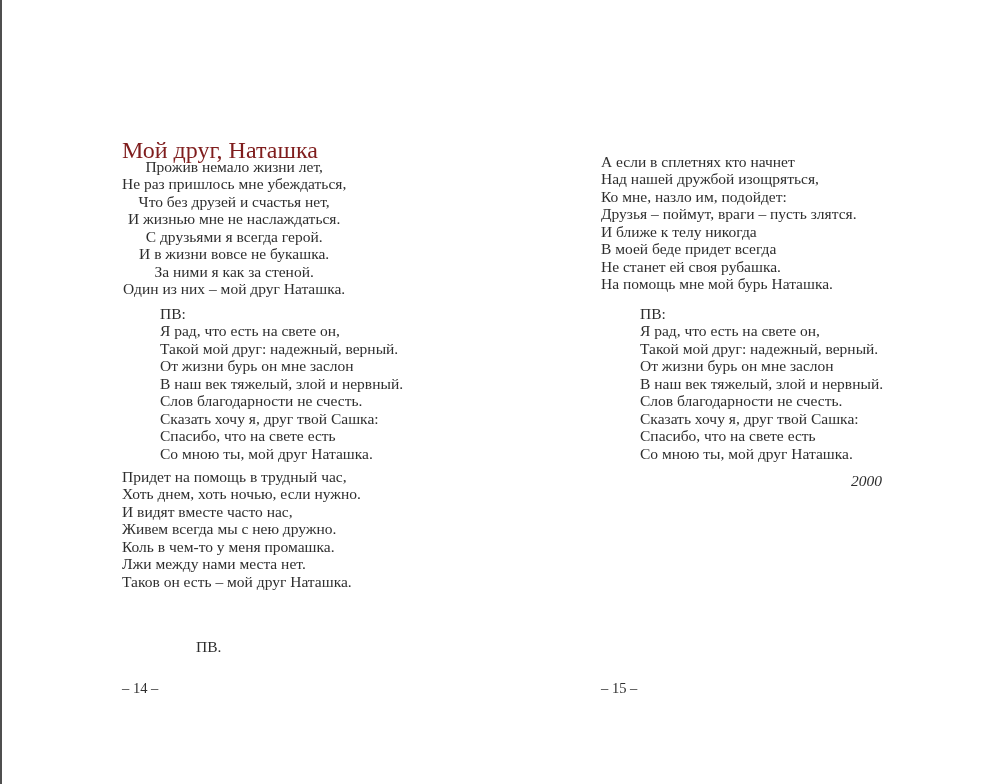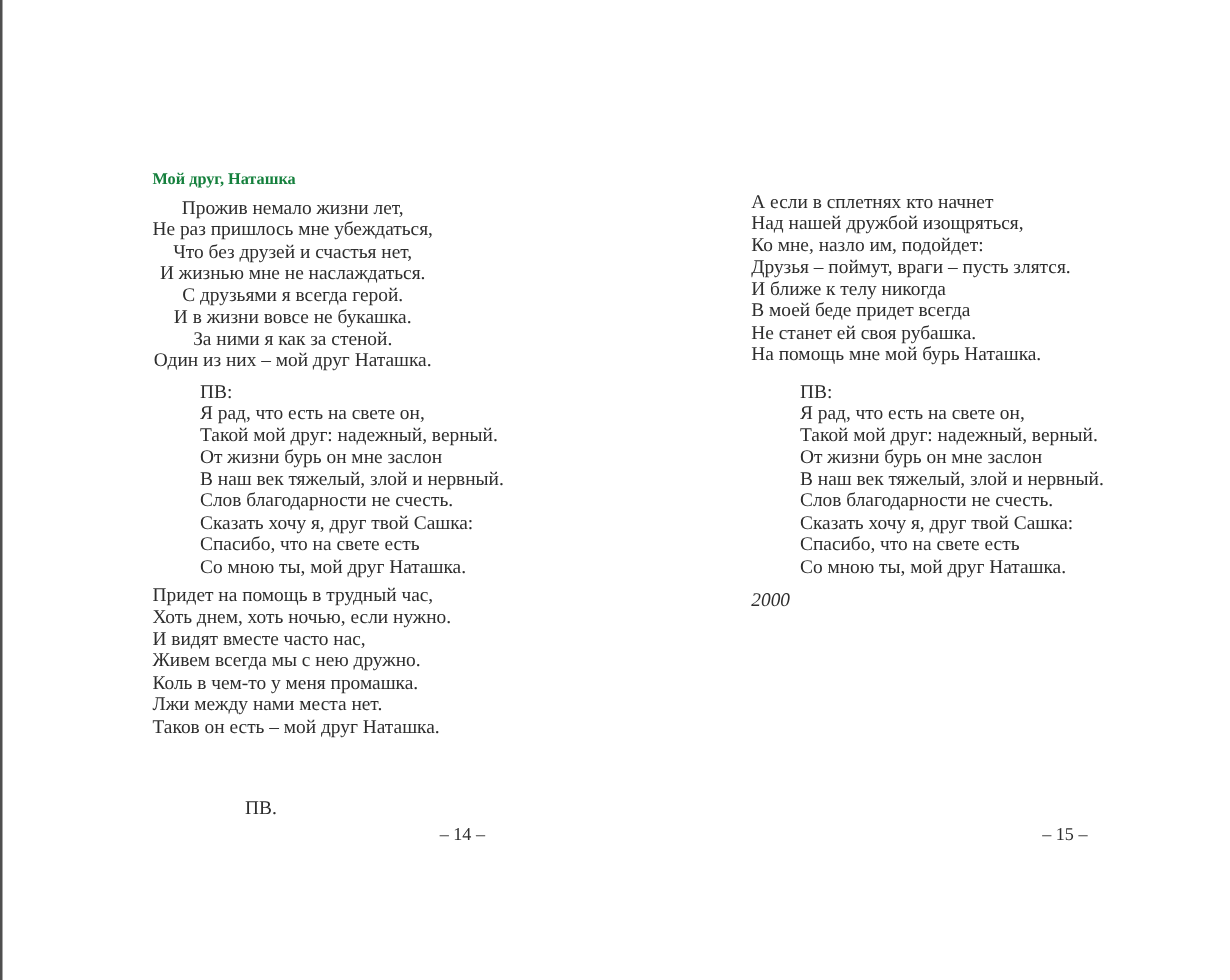--- a/index.html
+++ b/index.html
@@ -20,24 +20,24 @@
     left: 0;
     top: 0;
     width: 2px;
     height: 784px;
     background: #4f4f4f;
   }
   .book-title {
     position: absolute;
     left: 122px;
     top: 122px;
-    font-size: 13px;
-    font-weight: bold;
+    font-size: 24px;
+    font-weight: normal;
     line-height: 24px;
-    color: #15803d;
+    color: #7f1d1d;
     white-space: nowrap;
   }
   .stanza, .chorus, .chorus-ref {
     position: absolute;
     font-size: 15.5px;
     line-height: 17.45px;
     white-space: nowrap;
   }
   .line {
     white-space: nowrap;
@@ -46,30 +46,31 @@
   .chorus-left { left: 160px; top: 305px; }
   .stanza-2 { left: 122px; top: 468px; }
   .chorus-ref-left { left: 160px; top: 638px; margin-left: 36px; }
   .stanza-3 { left: 601px; top: 153px; }
   .chorus-right { left: 640px; top: 305px; }
   .year {
     position: absolute;
     left: 601px;
     top: 472px;
     width: 281px;
+    text-align: right;
     font-size: 15.5px;
     font-style: italic;
     line-height: 18px;
   }
   .page-number {
     position: absolute;
-    top: 660px;
+    top: 680px;
     font-size: 14.5px;
     line-height: 17px;
-    text-align: right;
+    text-align: left;
     white-space: nowrap;
   }
   .page-number-left { left: 122px; width: 266px; }
   .page-number-right { left: 601px; width: 269px; }
 </style>
 </head>
 <body>
 
 <div class="scan-edge"></div>
 

